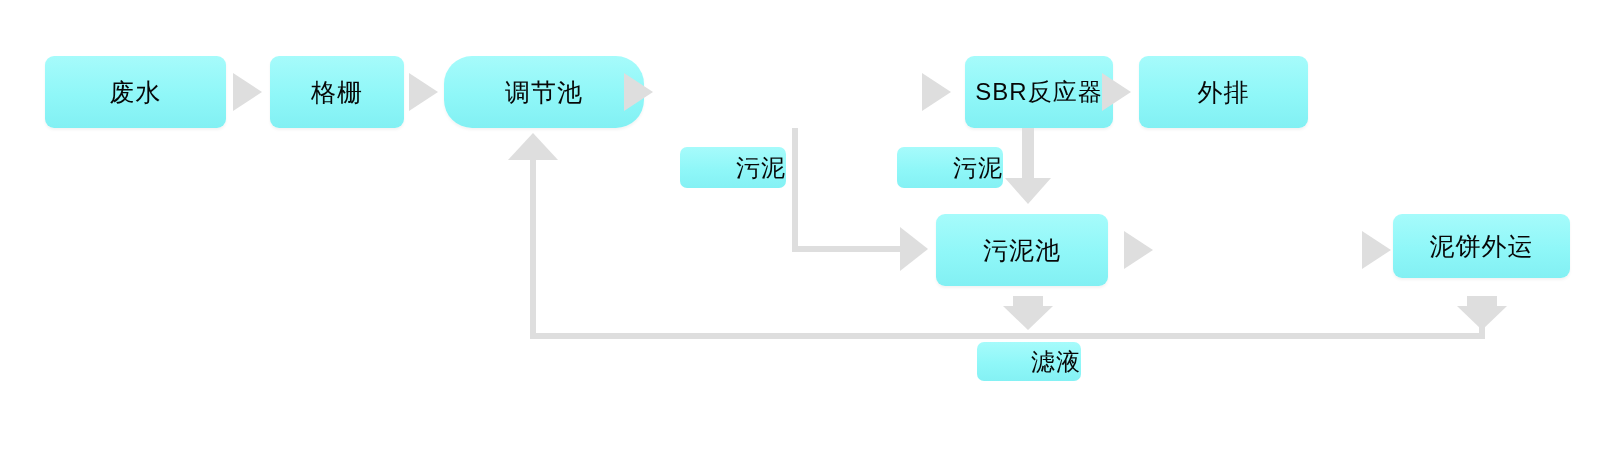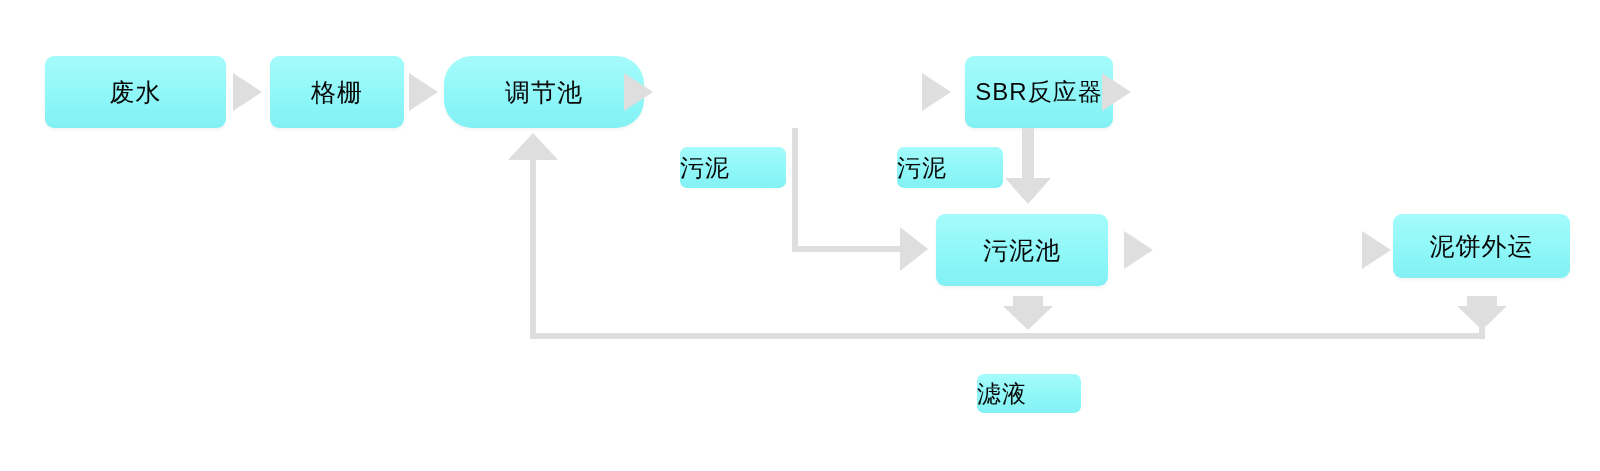--- a/index.html
+++ b/index.html
@@ -27,21 +27,21 @@
     letter-spacing: 1px;
     box-shadow: 0 2px 3px rgba(0,0,0,0.05);
     white-space: nowrap;
   }
   .tag {
     position: absolute;
     background: linear-gradient(180deg, #a6fbfb 0%, #8ff7f8 55%, #84f1f4 100%);
     border-radius: 7px;
     display: flex;
     align-items: center;
-    justify-content: flex-start;
+    justify-content: flex-end;
     color: #070707;
     font-size: 24px;
     letter-spacing: 1px;
     white-space: nowrap;
   }
   .rect {
     position: absolute;
     background: #dedede;
   }
   .tri {
@@ -90,39 +90,42 @@
 
   <div class="node" style="left:444px; top:56px; width:200px; height:72px;border-radius:28px;">
     <span>调节池</span>
   </div>
 
 
   <div class="node" style="left:965px; top:56px; width:148px; height:72px; font-size:24px;">
     <span>SBR反应器</span>
   </div>
 
+  <div class="node" style="left:1139px; top:56px; width:169px; height:72px;">
+    <span>外排</span>
+  </div>
 
   <div class="node" style="left:936px; top:214px; width:172px; height:72px;">
     <span>污泥池</span>
   </div>
 
 
   <div class="node" style="left:1393px; top:214px; width:177px; height:64px;">
     <span>泥饼外运</span>
   </div>
 
   <div class="tag" style="left:680px; top:147px; width:106px; height:41px;">
     <span>污泥</span>
   </div>
 
   <div class="tag" style="left:897px; top:147px; width:106px; height:41px;">
     <span>污泥</span>
   </div>
 
-  <div class="tag" style="left:977px; top:374px; width:104px; height:39px;">
+  <div class="tag" style="left:977px; top:342px; width:104px; height:39px;">
     <span>滤液</span>
   </div>
 
   <div class="tri tri-right" style="left:233px; top:73px;"></div>
   <div class="tri tri-right" style="left:409px; top:73px;"></div>
   <div class="tri tri-right" style="left:624px; top:73px;"></div>
   <div class="tri tri-right" style="left:922px; top:73px;"></div>
   <div class="tri tri-right" style="left:1102px; top:73px;"></div>
 
   <div class="tri tri-right" style="left:1124px; top:231px;"></div>

